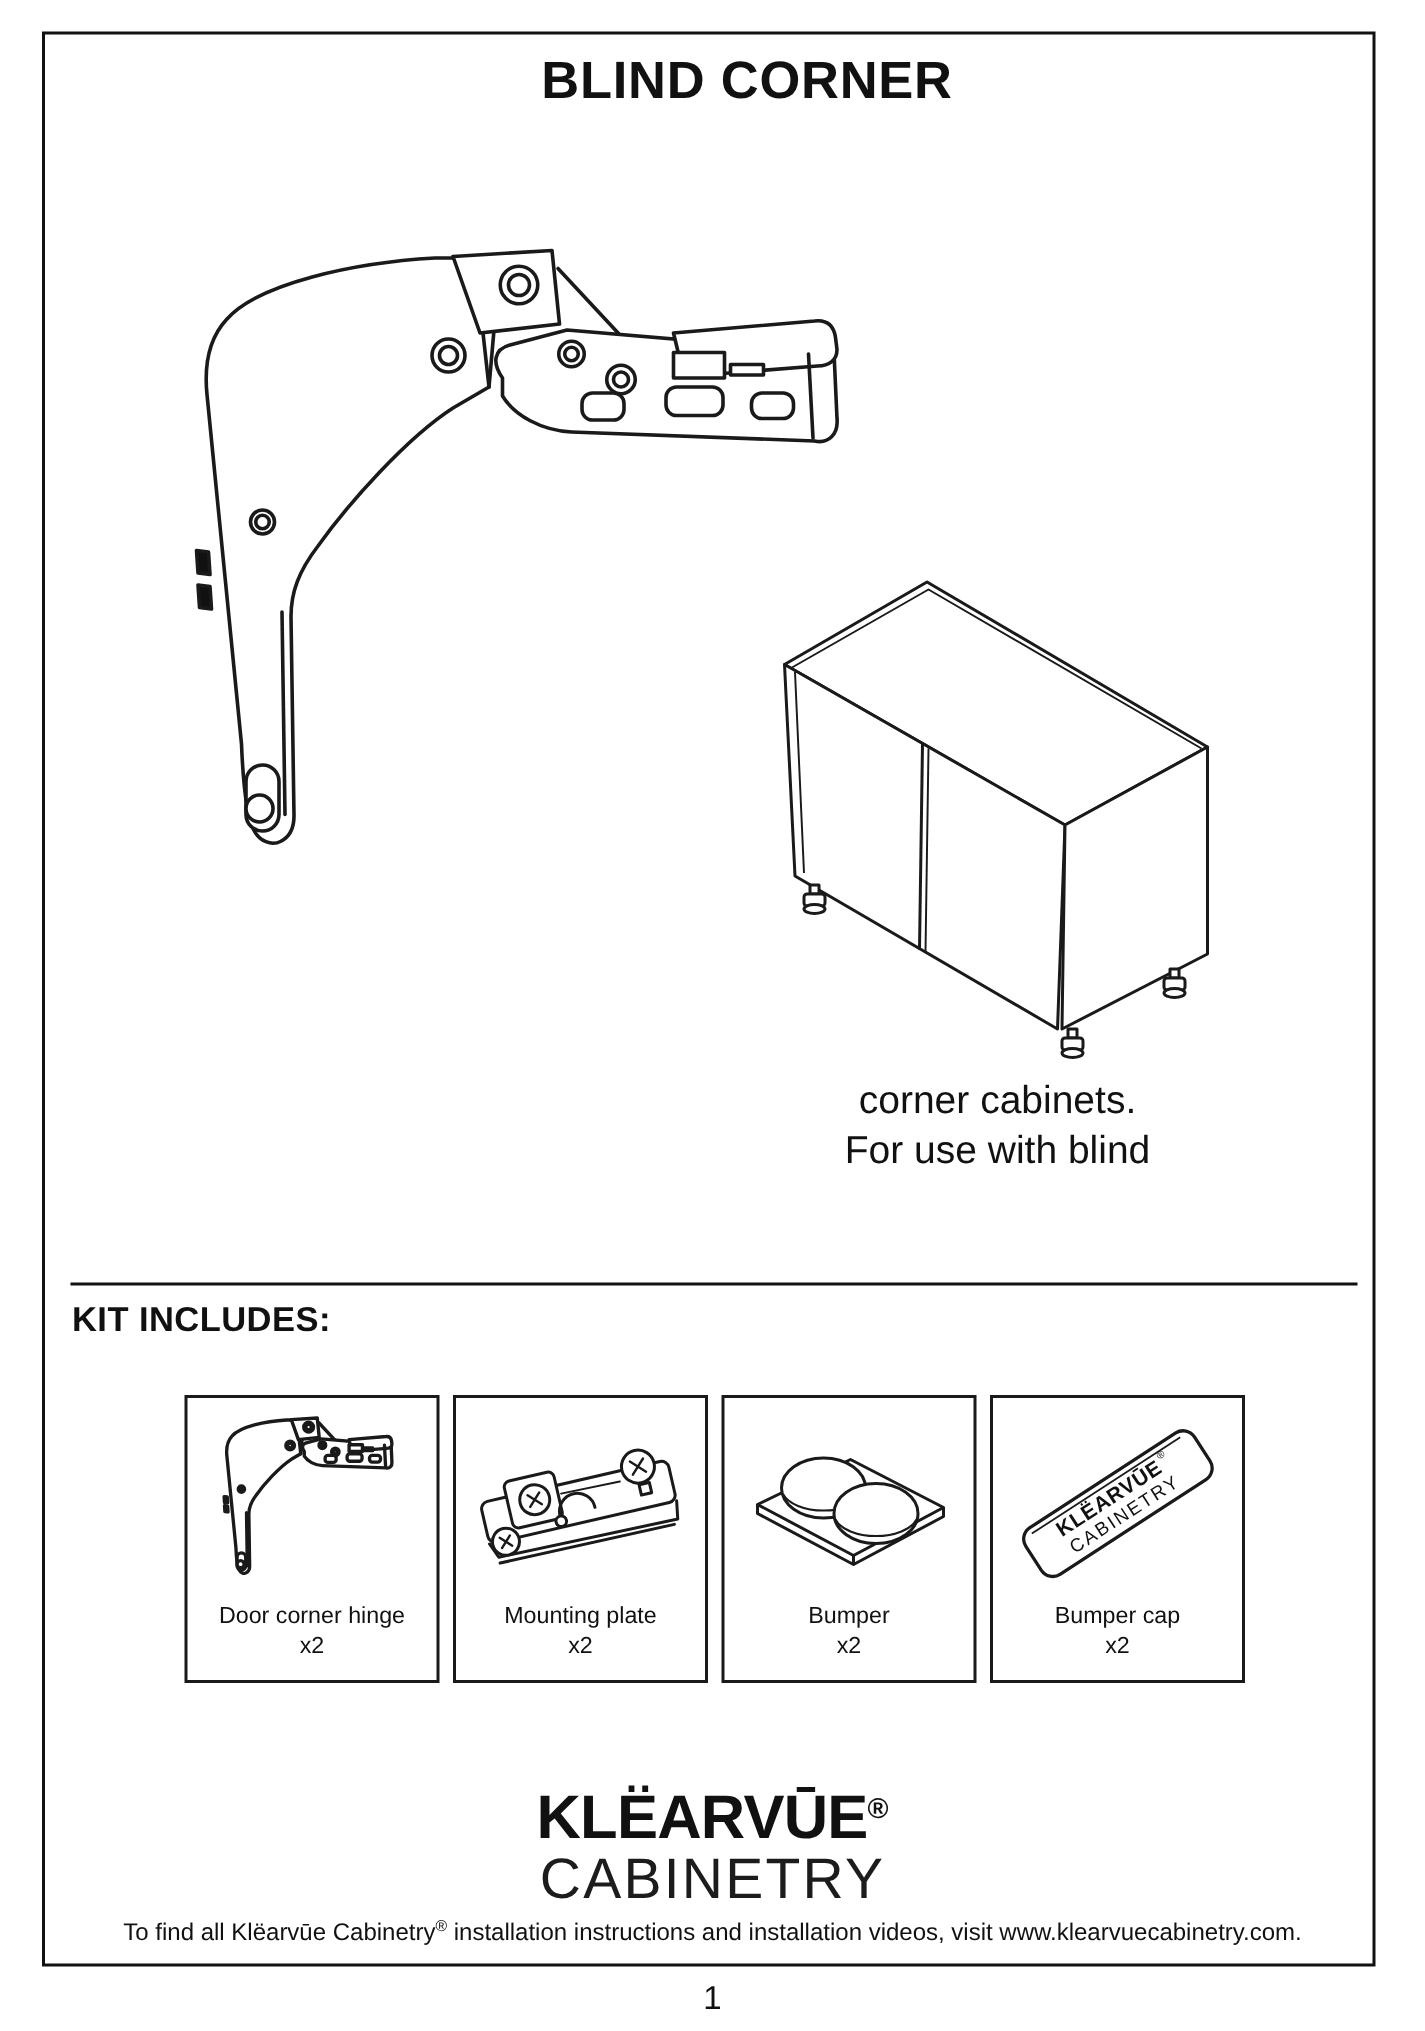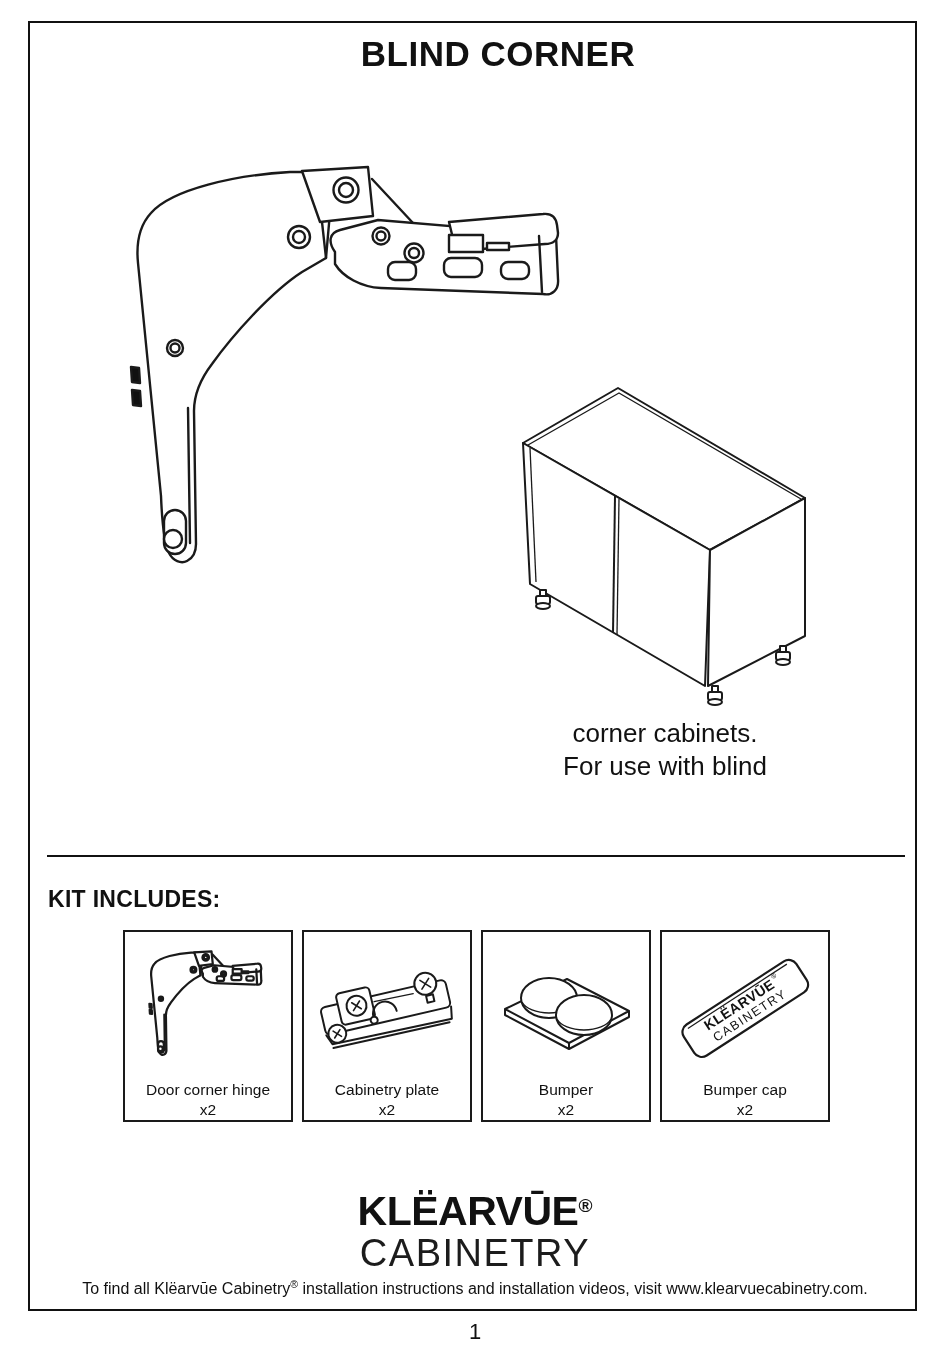--- a/index.html
+++ b/index.html
@@ -8,27 +8,27 @@
   .frame{position:absolute;left:28px;top:21px;width:889px;height:1290px;
          border:2px solid #111;box-sizing:border-box;}
   .title{position:absolute;left:0;top:34px;width:100%;text-align:center;
          font-size:35px;font-weight:bold;letter-spacing:.5px;padding-left:23px;}
   .subtitle{position:absolute;left:0;top:78px;width:100%;text-align:center;font-size:26px;}
   .hinge-svg{position:absolute;left:118px;top:158px;}
   .cabinet-svg{position:absolute;left:505px;top:383px;}
   .caption{position:absolute;left:505px;top:717px;width:320px;text-align:center;
            font-size:26px;line-height:33px;}
   .divider{position:absolute;left:47px;top:855px;width:858px;height:0;border-top:2px solid #111;}
-  .kit-heading{position:absolute;left:48px;top:866px;font-size:23px;font-weight:bold;letter-spacing:.3px;margin-top:20px;}
+  .kit-heading{position:absolute;left:48px;top:866px;font-size:23px;font-weight:bold;letter-spacing:.3px;}
   .kit-row{position:absolute;left:123px;top:930px;display:flex;gap:9px;}
   .kit-box{width:170px;height:192px;border:2px solid #1a1a1a;box-sizing:border-box;
            display:flex;flex-direction:column;align-items:center;background:#fff;}
   .kit-icon{flex:1;display:flex;align-items:center;justify-content:center;padding-top:4px;}
   .kit-label{font-size:15.5px;line-height:20px;text-align:center;}
-  .kit-qty{font-size:15.5px;line-height:20px;text-align:center;margin-bottom:0;}
+  .kit-qty{font-size:15.5px;line-height:20px;text-align:center;margin-bottom:12px;}
   .logo{position:absolute;left:0;top:1190px;width:100%;text-align:center;line-height:1.05;}
   .logo-brand{font-size:41px;font-weight:bold;letter-spacing:-0.5px;text-align:center;}
   .logo-reg{font-size:19px;vertical-align:13px;letter-spacing:0;}
   .logo-sub{font-size:38px;font-weight:normal;letter-spacing:1.5px;color:#1c1c1c;margin-top:1px;}
   .footer{position:absolute;left:0;top:1278px;width:100%;text-align:center;font-size:16px;}
   .footer .reg{font-size:10.5px;vertical-align:super;}
   .page-number{position:absolute;left:0;top:1319px;width:100%;text-align:center;font-size:22px;}
   svg text{font-family:"Liberation Sans",sans-serif;fill:#111;stroke:none;}
   .cap-brand{font-size:14px;font-weight:bold;letter-spacing:.5px;}
   .cap-reg{font-size:7px;}
@@ -141,21 +141,21 @@
             <rect x="116" y="56" width="7" height="7"></rect>
             <circle cx="46" cy="50" r="10"></circle>
             <path d="M42,46 l8,8 m0,-8 l-8,8" fill="none" stroke-width="1.6"></path>
             <circle cx="118" cy="44" r="11"></circle>
             <path d="M113.5,39.5 l9,9 m0,-9 l-9,9" fill="none" stroke-width="1.6"></path>
             <circle cx="21" cy="73" r="9"></circle>
             <path d="M17.5,69.5 l7,7 m0,-7 l-7,7" fill="none" stroke-width="1.6"></path>
           </g>
         </svg>
       </div>
-      <div class="kit-label">Cabinetry plate</div>
+      <div class="kit-label">Mounting plate</div>
       <div class="kit-qty">x2</div>
     </div>
 
     <div class="kit-box">
       <div class="kit-icon">
         <svg width="150" height="118" viewBox="0 0 150 118">
           <g fill="#ffffff" stroke="#1a1a1a" stroke-width="2" stroke-linejoin="round">
             <polygon points="14,60 76,30 138,62 78,94"></polygon>
             <polyline points="14,60 14,66 78,100 138,68 138,62" fill="none"></polyline>
             <line x1="78" y1="94" x2="78" y2="100"></line>

